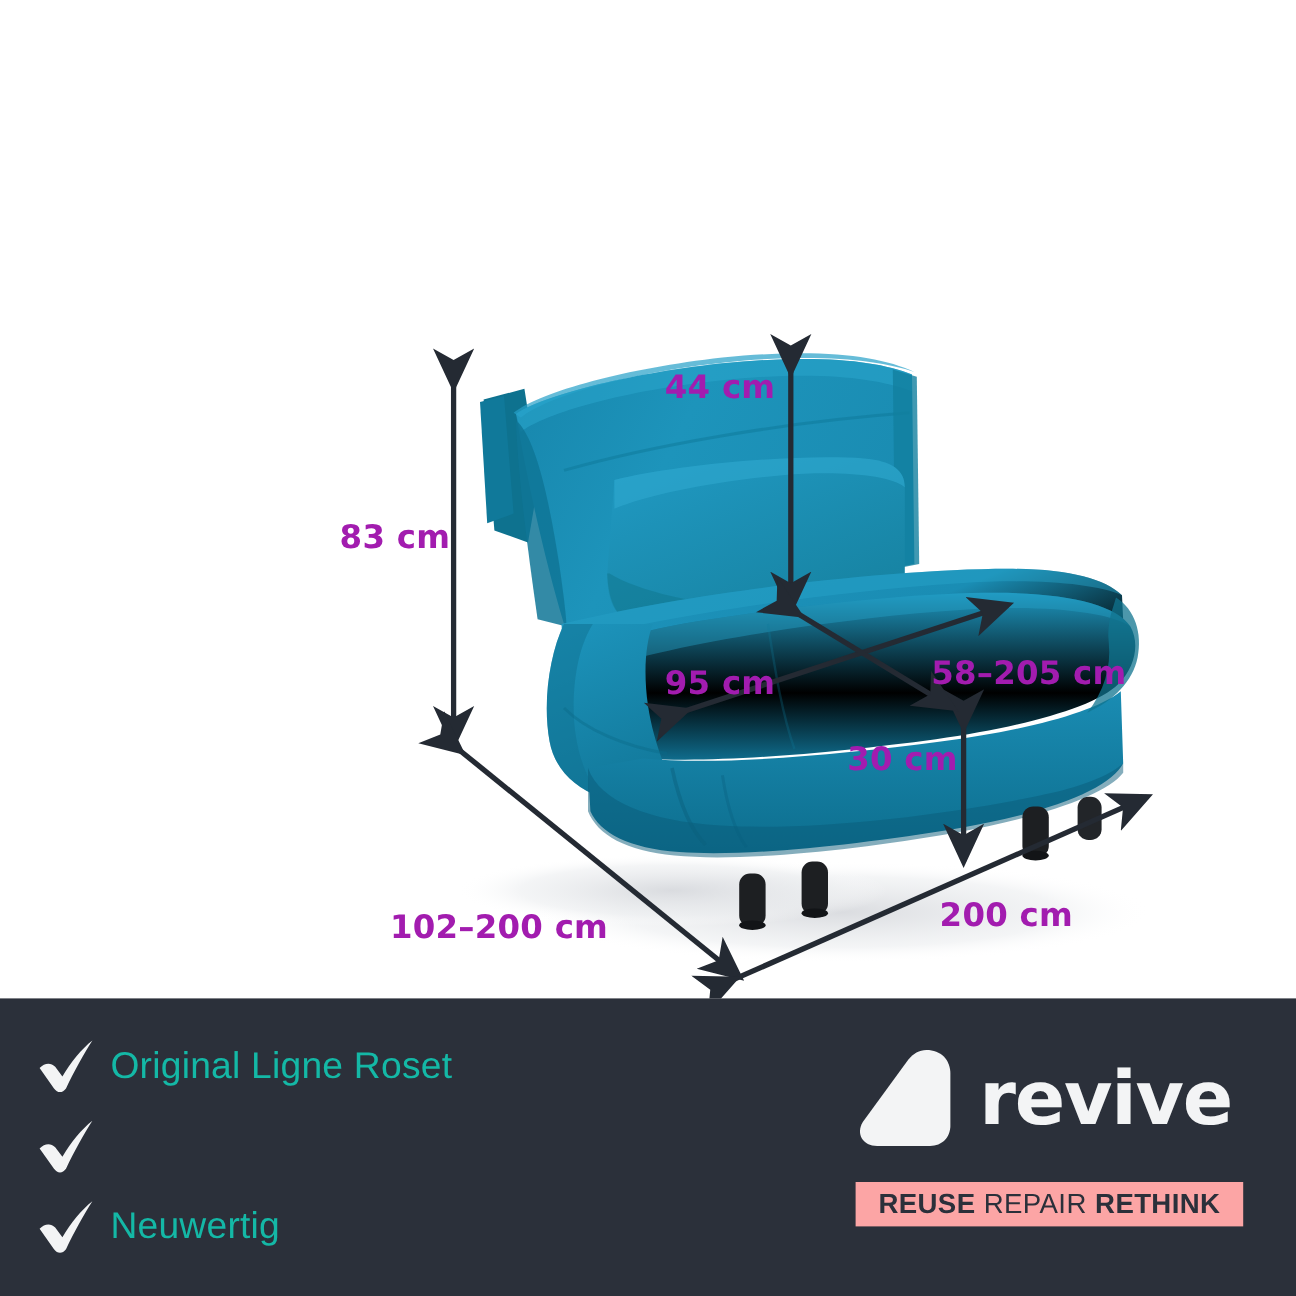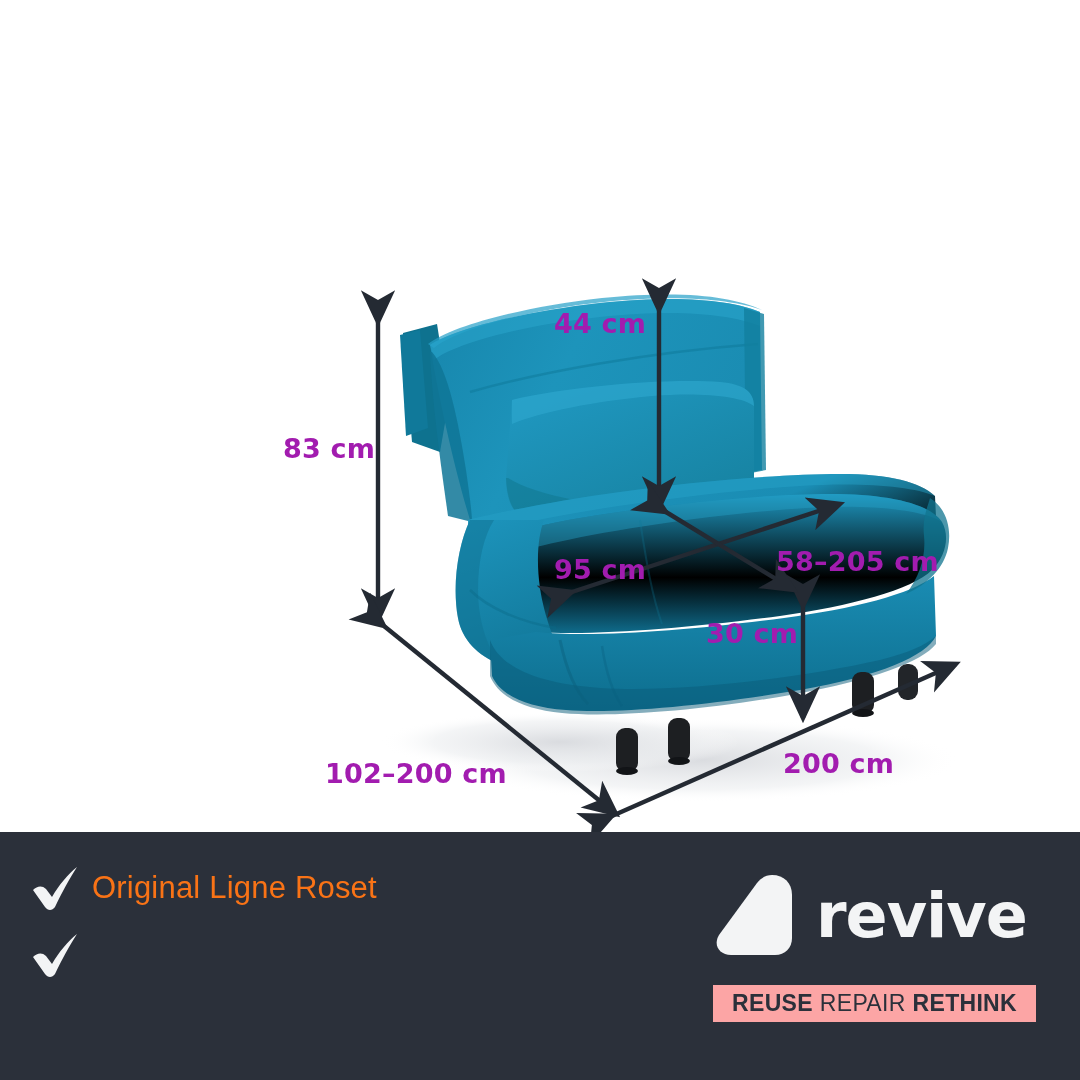--- a/index.html
+++ b/index.html
@@ -86,21 +86,21 @@
     width: 62px;
     flex: 0 0 62px;
     display: flex;
     align-items: center;
     justify-content: flex-start;
   }
   .check-icon svg { display: block; }
   .feature-text {
     font-family: "Liberation Sans", sans-serif;
     font-size: 31px;
-    color: #f97316;
+    color: #14b8a6;
     letter-spacing: 0.2px;
     white-space: nowrap;
   }
 
   
   #revive-logo {
     position: absolute;
     left: 712px;
     top: 28px;
     width: 330px;
@@ -323,20 +323,28 @@
     </div>
 
     <div class="feature-row">
       <span class="check-icon">
         <svg width="52" height="48" viewBox="0 0 52 48">
           <path d="M3,26 C7,22 12,21 16,25 L22,33 C29,21 38,10 47,3 C40,14 32,28 25,43 C22,47 18,47 15,43 Z" fill="#f3f4f5"></path>
         </svg>
       </span>
     </div>
 
+    <div class="feature-row">
+      <span class="check-icon">
+        <svg width="52" height="48" viewBox="0 0 52 48">
+          <path d="M3,26 C7,22 12,21 16,25 L22,33 C29,21 38,10 47,3 C40,14 32,28 25,43 C22,47 18,47 15,43 Z" fill="#f3f4f5"></path>
+        </svg>
+      </span>
+      <span class="feature-text">Neuwertig</span>
+    </div>
 
   </div>
 
   <div id="revive-logo">
     <div id="revive-mark-row">
       <span id="revive-mark">
         <svg width="88" height="92" viewBox="0 0 88 92">
           <path d="M60,5 C72,5 80,13 80,25 L80,68 C80,78 73,85 63,85
                    L19,85 C7,85 1,75 7,65 L45,13 C49,8 54,5 60,5 Z" fill="#f3f4f5"></path>
         </svg>

